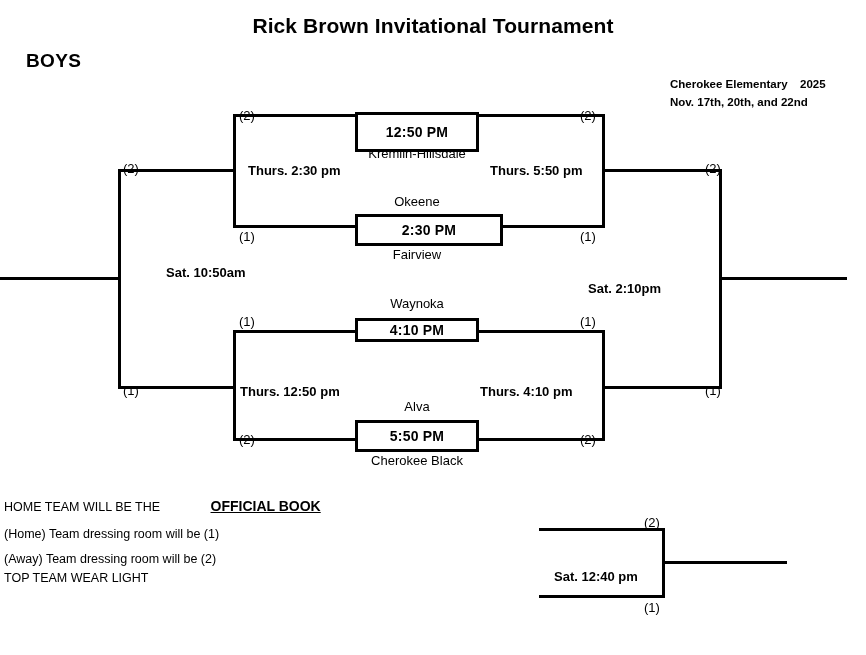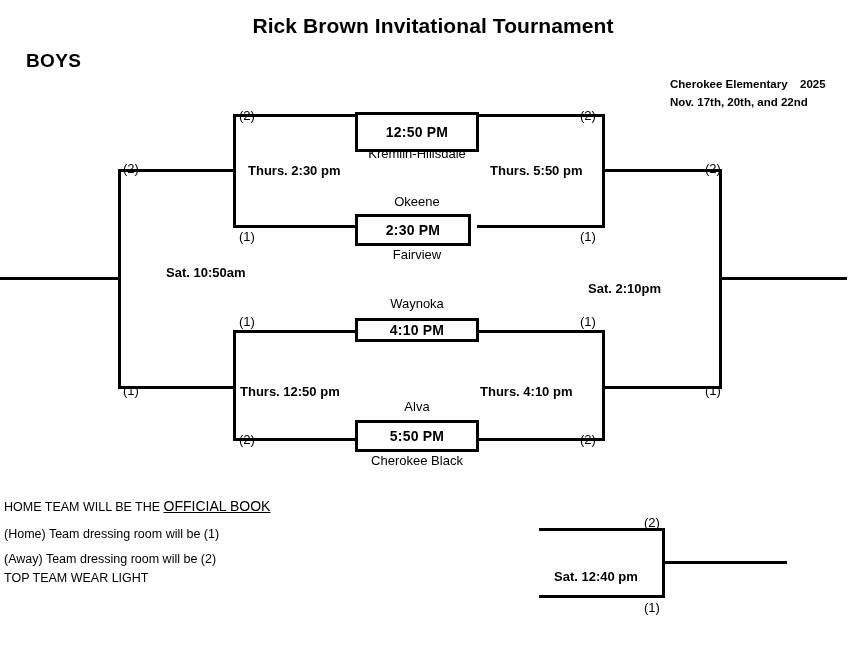--- a/index.html
+++ b/index.html
@@ -93,23 +93,24 @@
   }
 
   
   .foot {
     position: absolute;
     font-size: 12.5px;
     white-space: nowrap;
   }
   .foot-main { left: 4px; top: 498px; }
   .foot-main .emph {
-    font-weight: normal;
+    font-weight: bold;
     text-decoration: underline;
     font-size: 14px;
+    margin-left: 47px;
   }
   .foot-l1 { left: 4px; top: 527px; }
   .foot-l2 { left: 4px; top: 552px; }
   .foot-l3 { left: 4px; top: 571px; }
 
   .champlbl {
     position: absolute;
     font-size: 13px;
     font-weight: bold;
     white-space: nowrap;
@@ -155,21 +156,21 @@
   <div class="hline" style="left:602px; top:386px; width:120px;"></div>
 
   <div class="hline" style="left:719px; top:277px; width:128px;"></div>
 
   <div class="gamebox" style="left:355px; top:112px; width:124px; height:40px;">
     <span class="gtime">12:50 PM</span>
   </div>
   <div class="teambot" style="left:307px; top:146px;">Kremlin-Hillsdale</div>
 
   <div class="teamtop" style="left:307px; top:194px;">Okeene</div>
-  <div class="gamebox" style="left:355px; top:214px; width:116px; height:32px;">
+  <div class="gamebox" style="left:355px; top:214px; width:148px; height:32px;">
     <span class="gtime">2:30 PM</span>
   </div>
   <div class="teambot" style="left:307px; top:247px;">Fairview</div>
 
   <div class="teamtop" style="left:307px; top:296px;">Waynoka</div>
   <div class="gamebox" style="left:355px; top:318px; width:124px; height:24px;">
     <span class="gtime">4:10 PM</span>
   </div>
 
   <div class="teamtop" style="left:307px; top:399px;">Alva</div>

